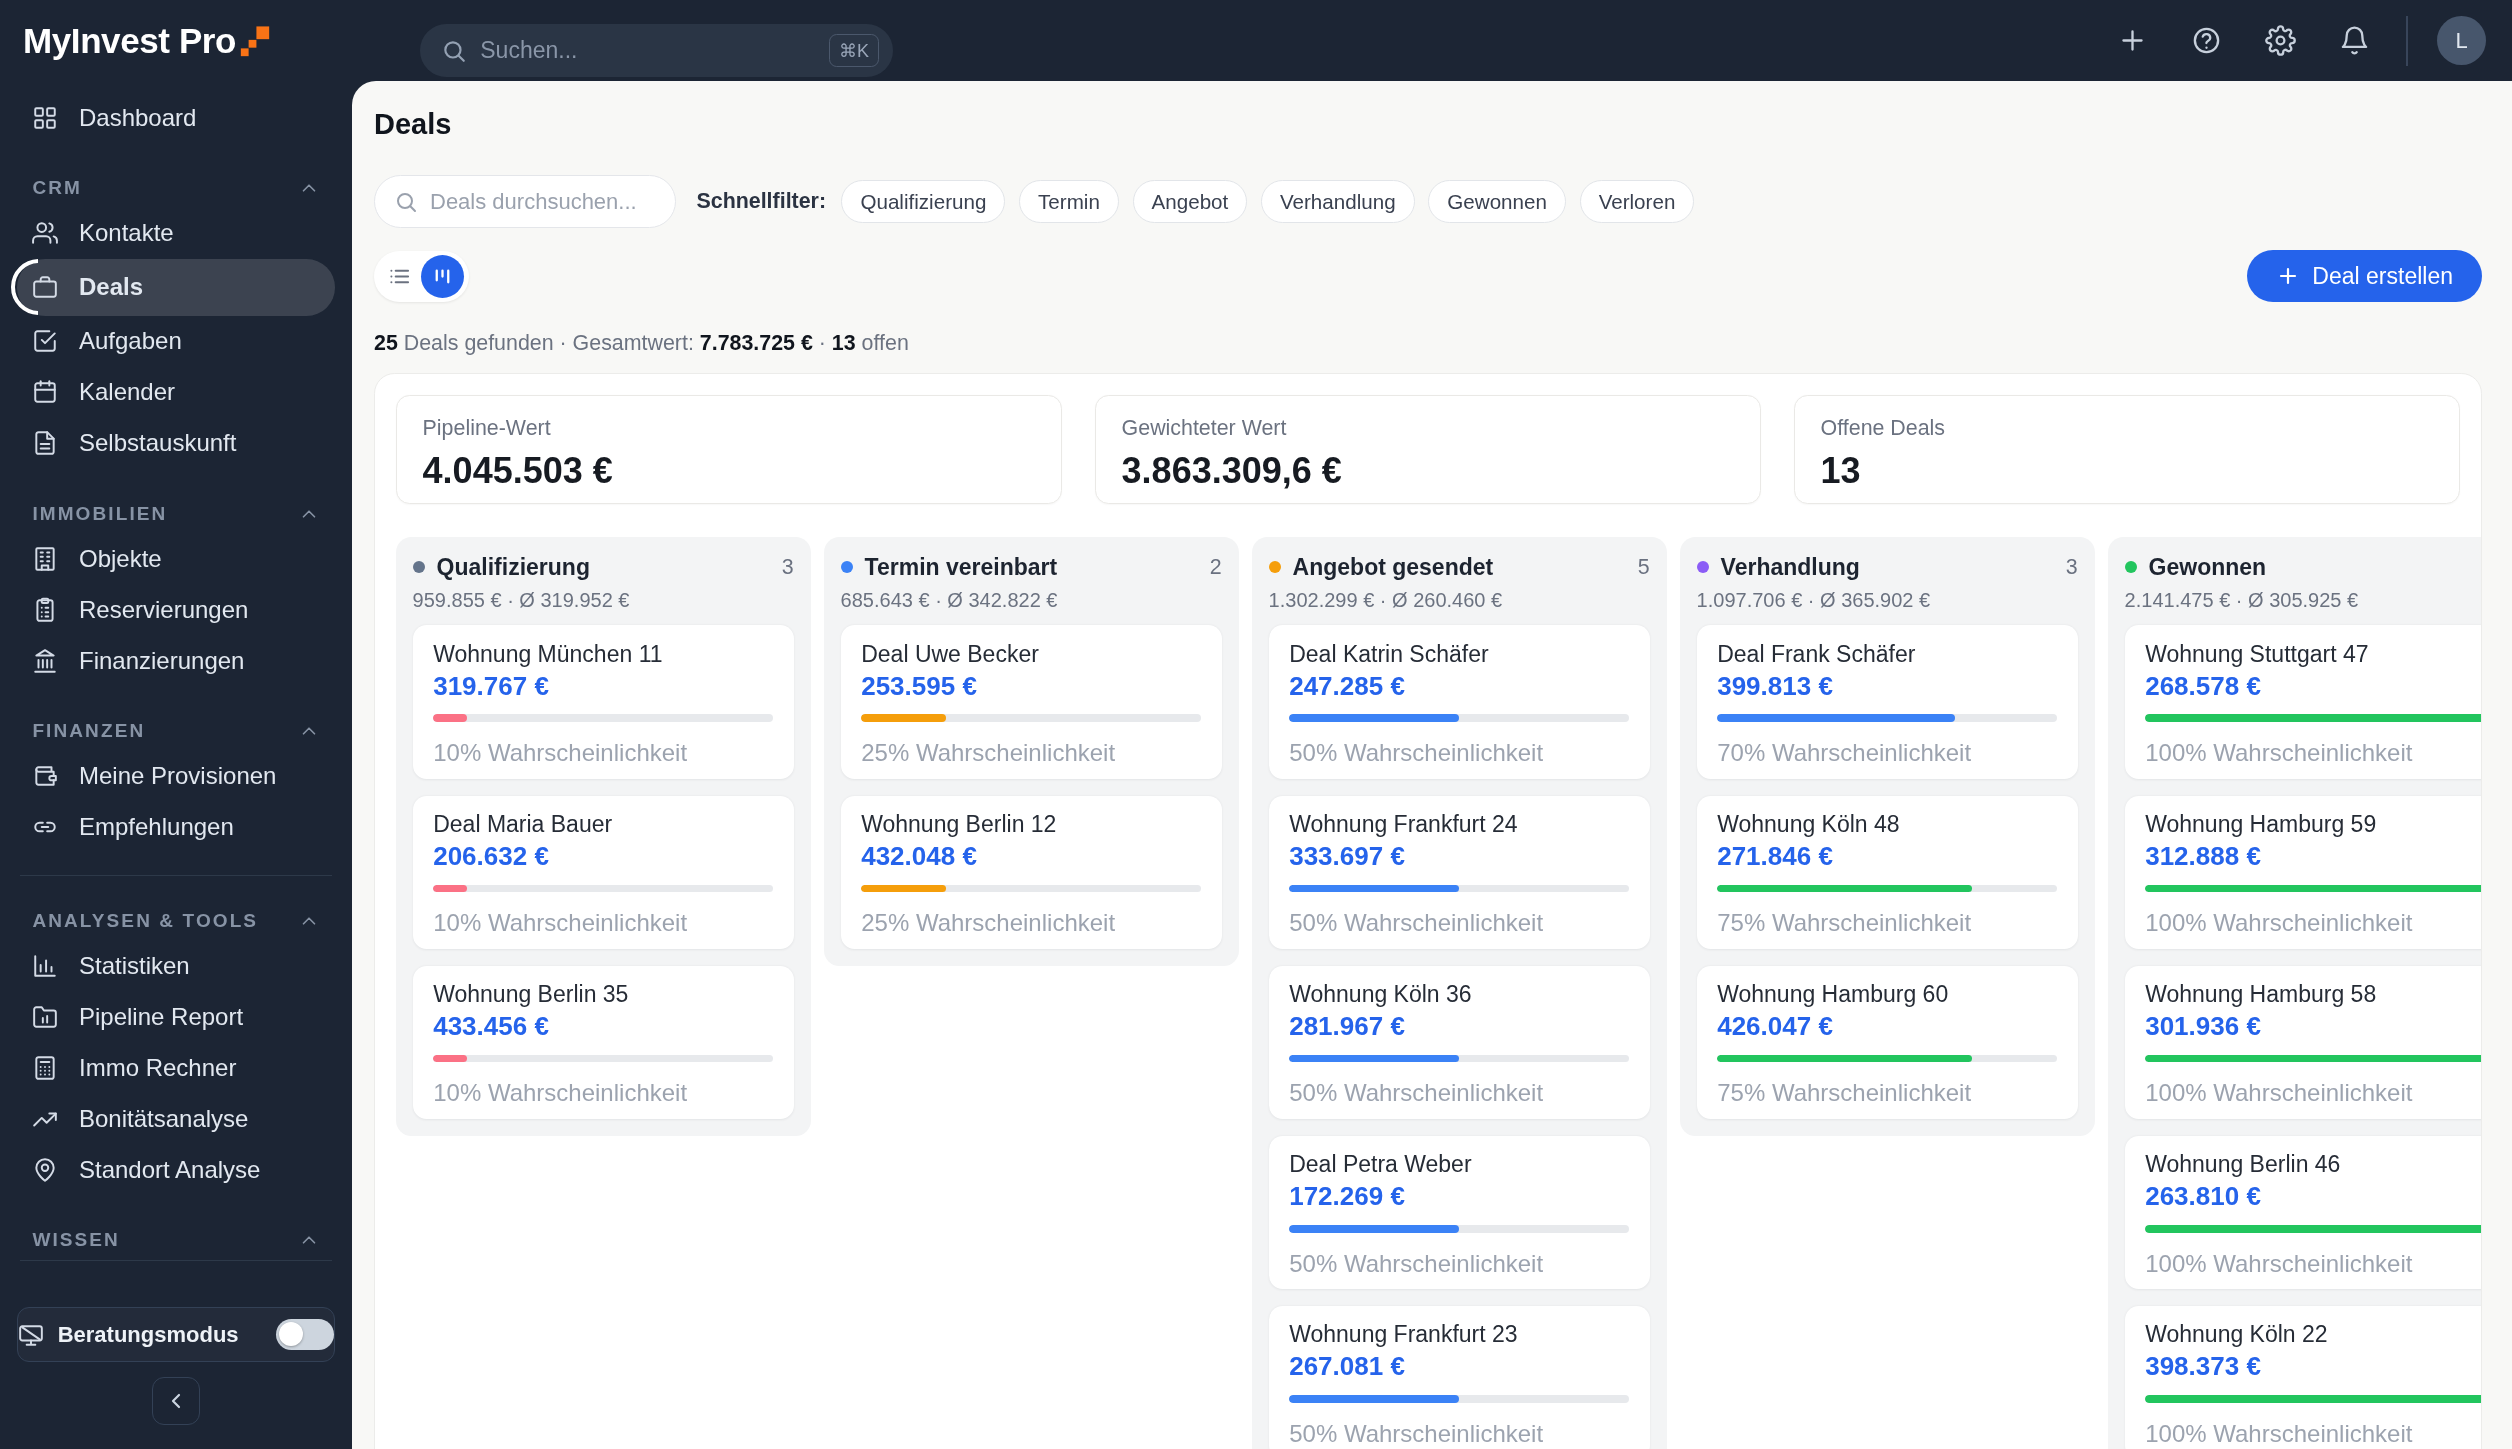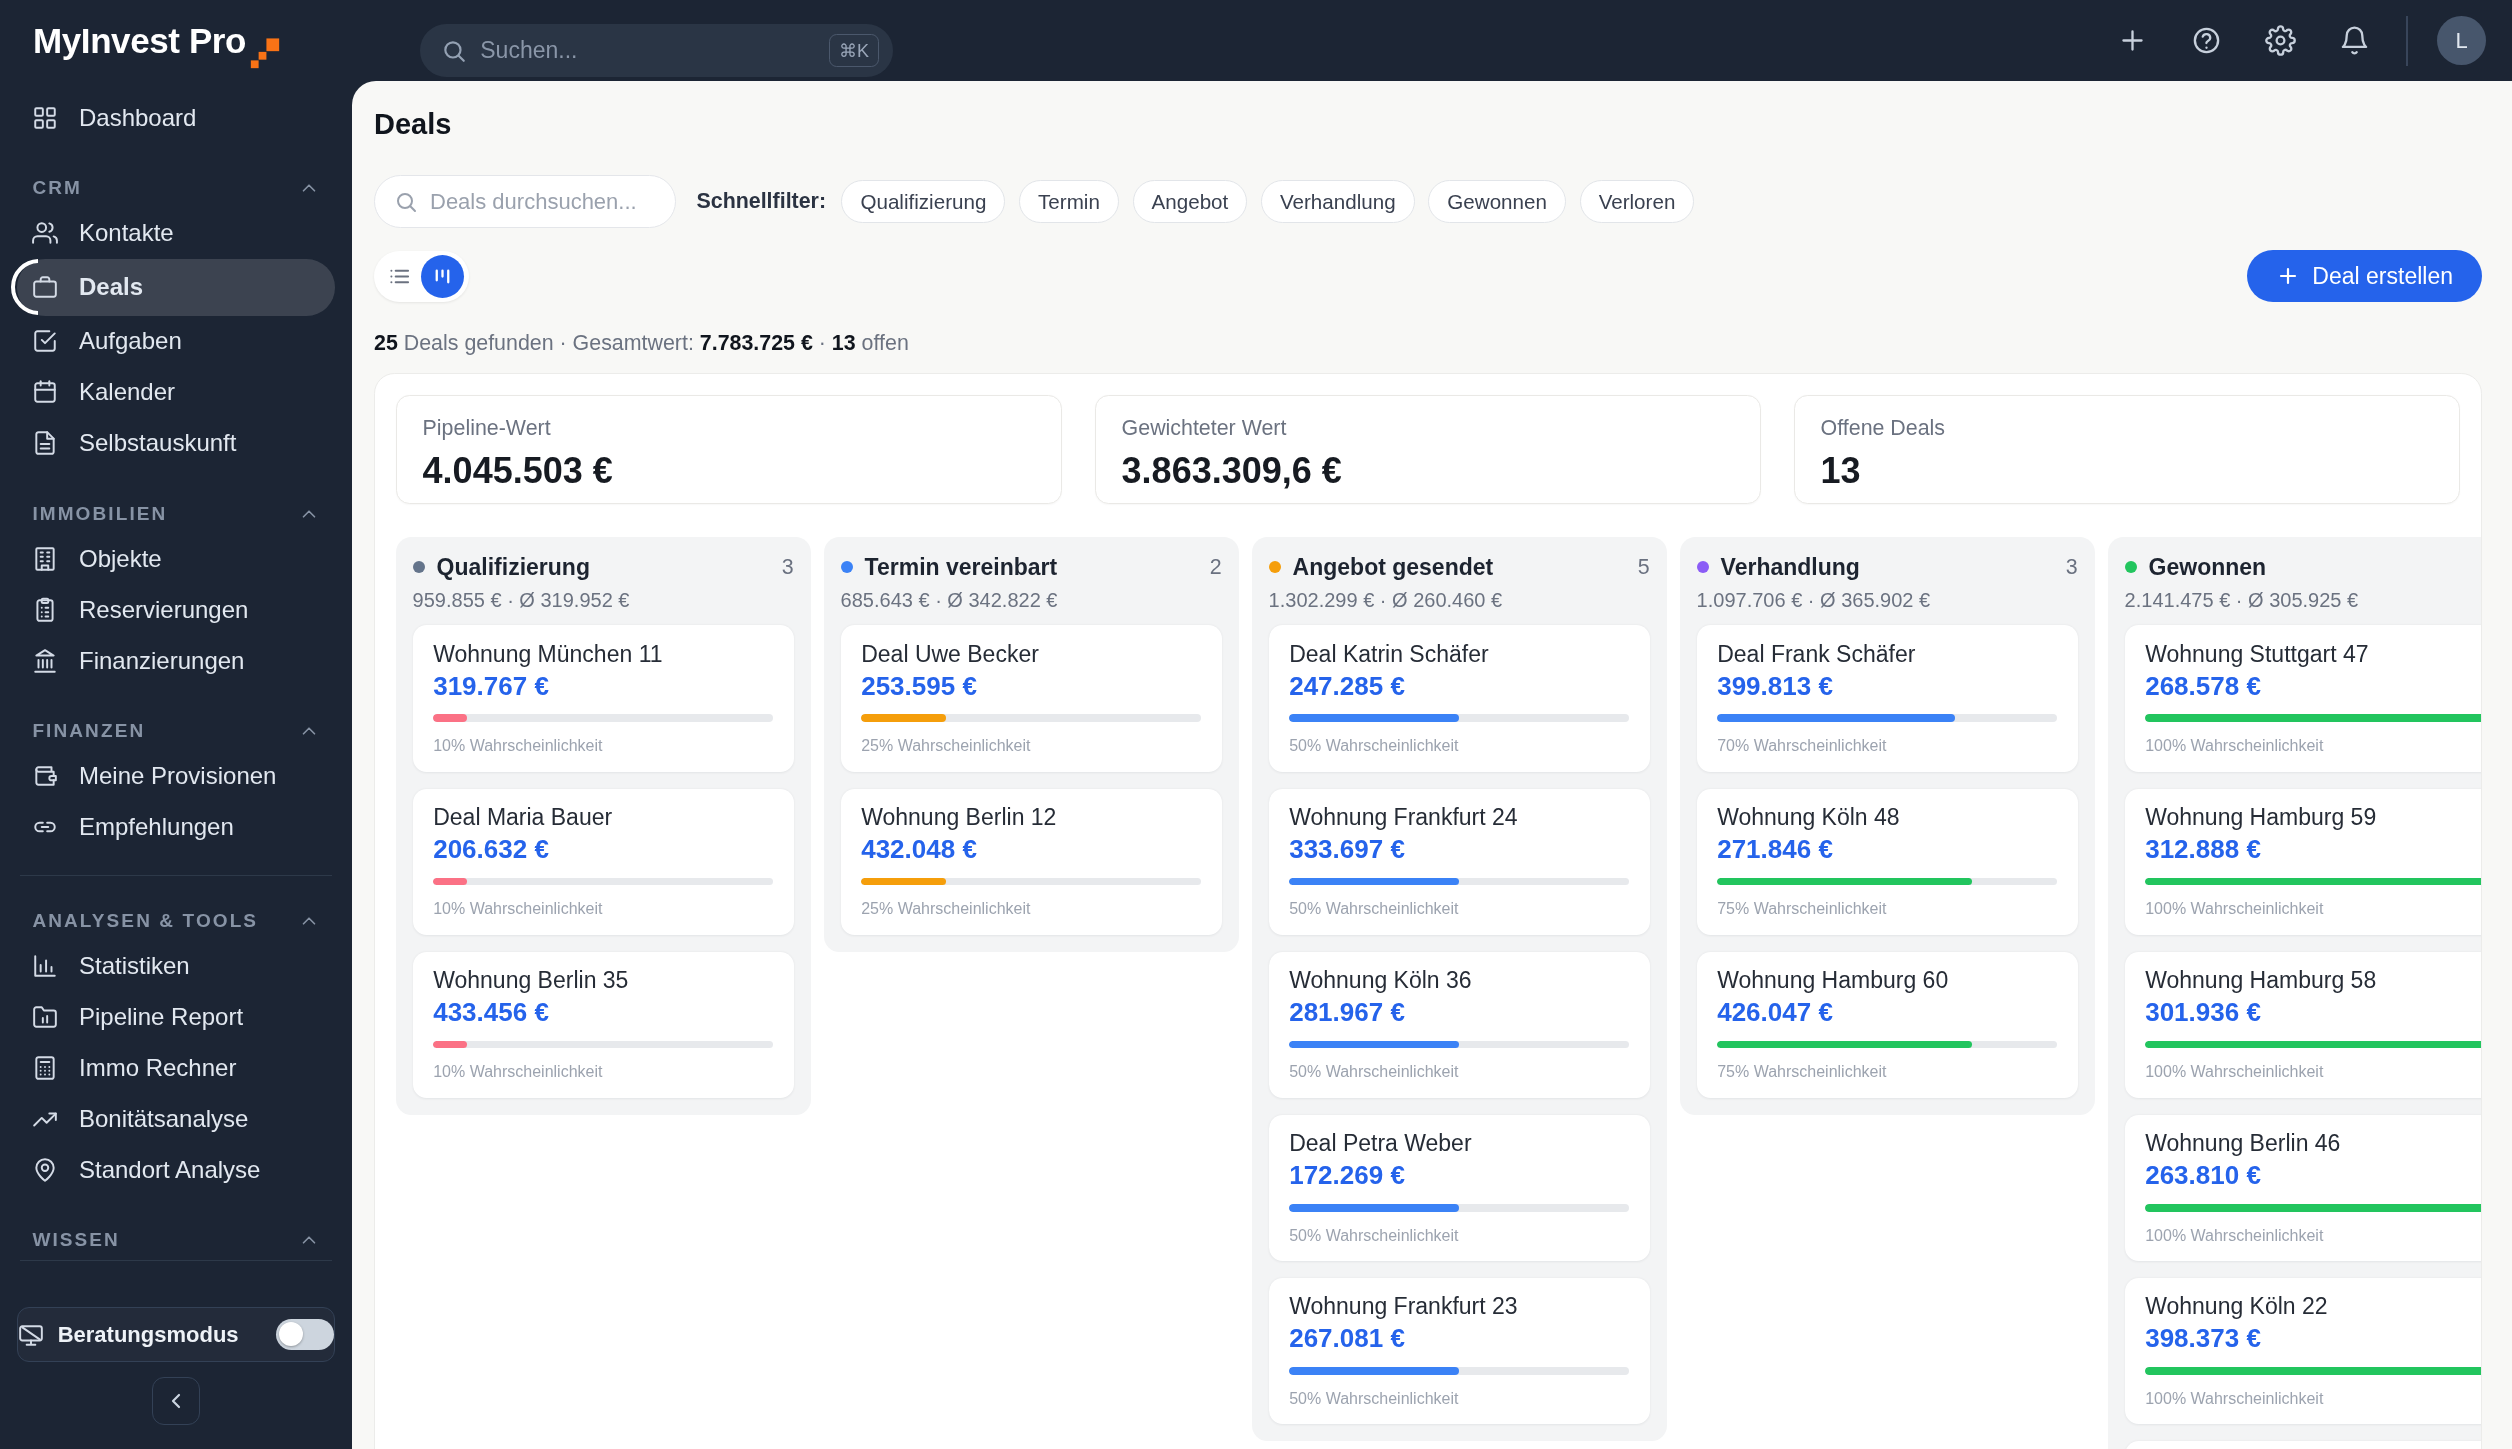--- a/index.html
+++ b/index.html
@@ -2,21 +2,21 @@
 <html style="font-size:13.7px"><head>
 <meta charset="utf-8">
 <style>
   * { margin:0; padding:0; box-sizing:border-box; }
   html,body { width:2512px; height:1450px; overflow:hidden;
     font-family:"Liberation Sans", sans-serif; background:#1c2534; }
 
   
   .topbar { position:absolute; left:0; top:0; width:2512px; height:81px;
     display:flex; align-items:center; color:#cbd5e1; }
-  .logo { position:relative; margin-left:33px; width:343px; display:flex; align-items:flex-end; }
+  .logo { position:relative; margin-left:23px; width:343px; display:flex; align-items:center; }
   .logo-text { color:#fff; font-size:35px; font-weight:700; letter-spacing:-0.4px; line-height:60px; }
   .logo-arrow { width:34px; height:34px; margin-left:1.7px; margin-top:3.4px; }
   .tsearch { position:absolute; left:420px; top:24px; width:473px; height:53px;
     background:#2a3545; border-radius:26.6px; display:flex; align-items:center; padding:0 13.7px 0 20.6px; }
   .tsearch .sicon { width:26px; height:26px; stroke:#94a1b3; margin-right:13.7px; flex:none; }
   .tsearch input { flex:1; background:transparent; border:none; outline:none;
     font-size:23px; color:#e2e8f0; font-family:inherit; }
   .tsearch input::placeholder { color:#8a96a8; }
   .kbd { border:1.3px solid #4b586c; border-radius:7.7px; padding:4.3px 9.4px;
     font-size:18px; color:#9aa6b8; white-space:nowrap; }
@@ -98,21 +98,21 @@
   .kcol-title { font-size:23px; font-weight:600; color:#1d2430; flex:1; }
   .kcol-count { font-size:21.4px; color:#6a7180; }
   .kcol-sub { font-size:20px; color:#6b7280; margin-top:7.7px; }
   .kcards { margin-top:13.7px; display:flex; flex-direction:column; gap:17px; }
   .dcard { background:#fff; border-radius:13.7px; padding:15.4px 20.6px;
     box-shadow:0 0.9px 2.6px rgba(16,24,40,0.07); cursor:pointer; }
   .dcard-title { font-size:23px; font-weight:500; color:#262c36; line-height:26px; }
   .dcard-value { font-size:26px; font-weight:700; color:#2563eb; margin-top:5.1px; line-height:28px; }
   .ptrack { height:7.7px; border-radius:4.3px; background:#e7e9ec; margin-top:14.6px; overflow:hidden; }
   .pfill { height:100%; border-radius:4.3px; }
-  .prob { font-size:16px; color:#9ca3af; margin-top:14px; line-height:20px; }
+  .prob { font-size:24px; color:#9ca3af; margin-top:21px; line-height:20px; }
 </style>
 </head>
 <body>
 
 <header class="topbar">
   <div class="logo">
     <span class="logo-text">MyInvest Pro</span>
     <svg class="logo-arrow" viewBox="0 0 24 24">
       <rect x="13" y="1" width="9" height="9" fill="#f97316"></rect>
       <rect x="7.5" y="10.5" width="5.5" height="5.5" fill="#f97316"></rect>

